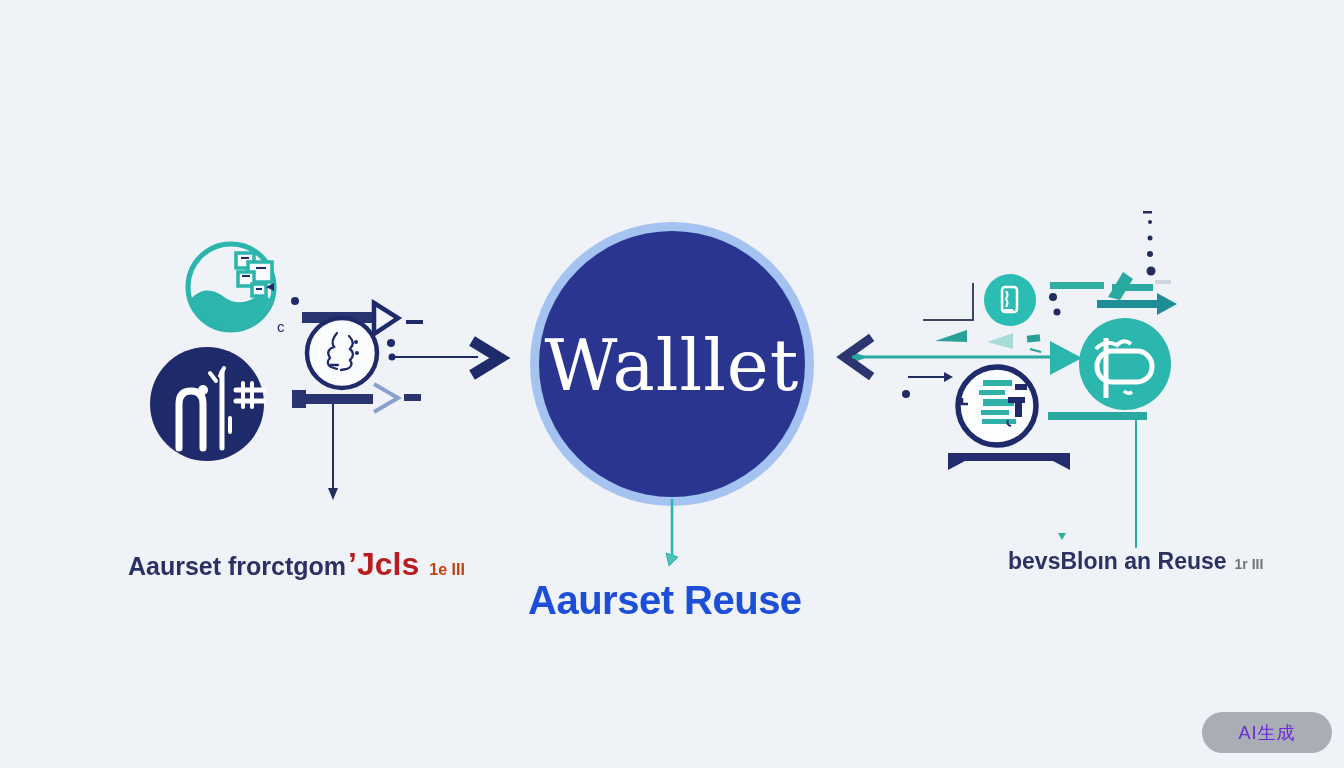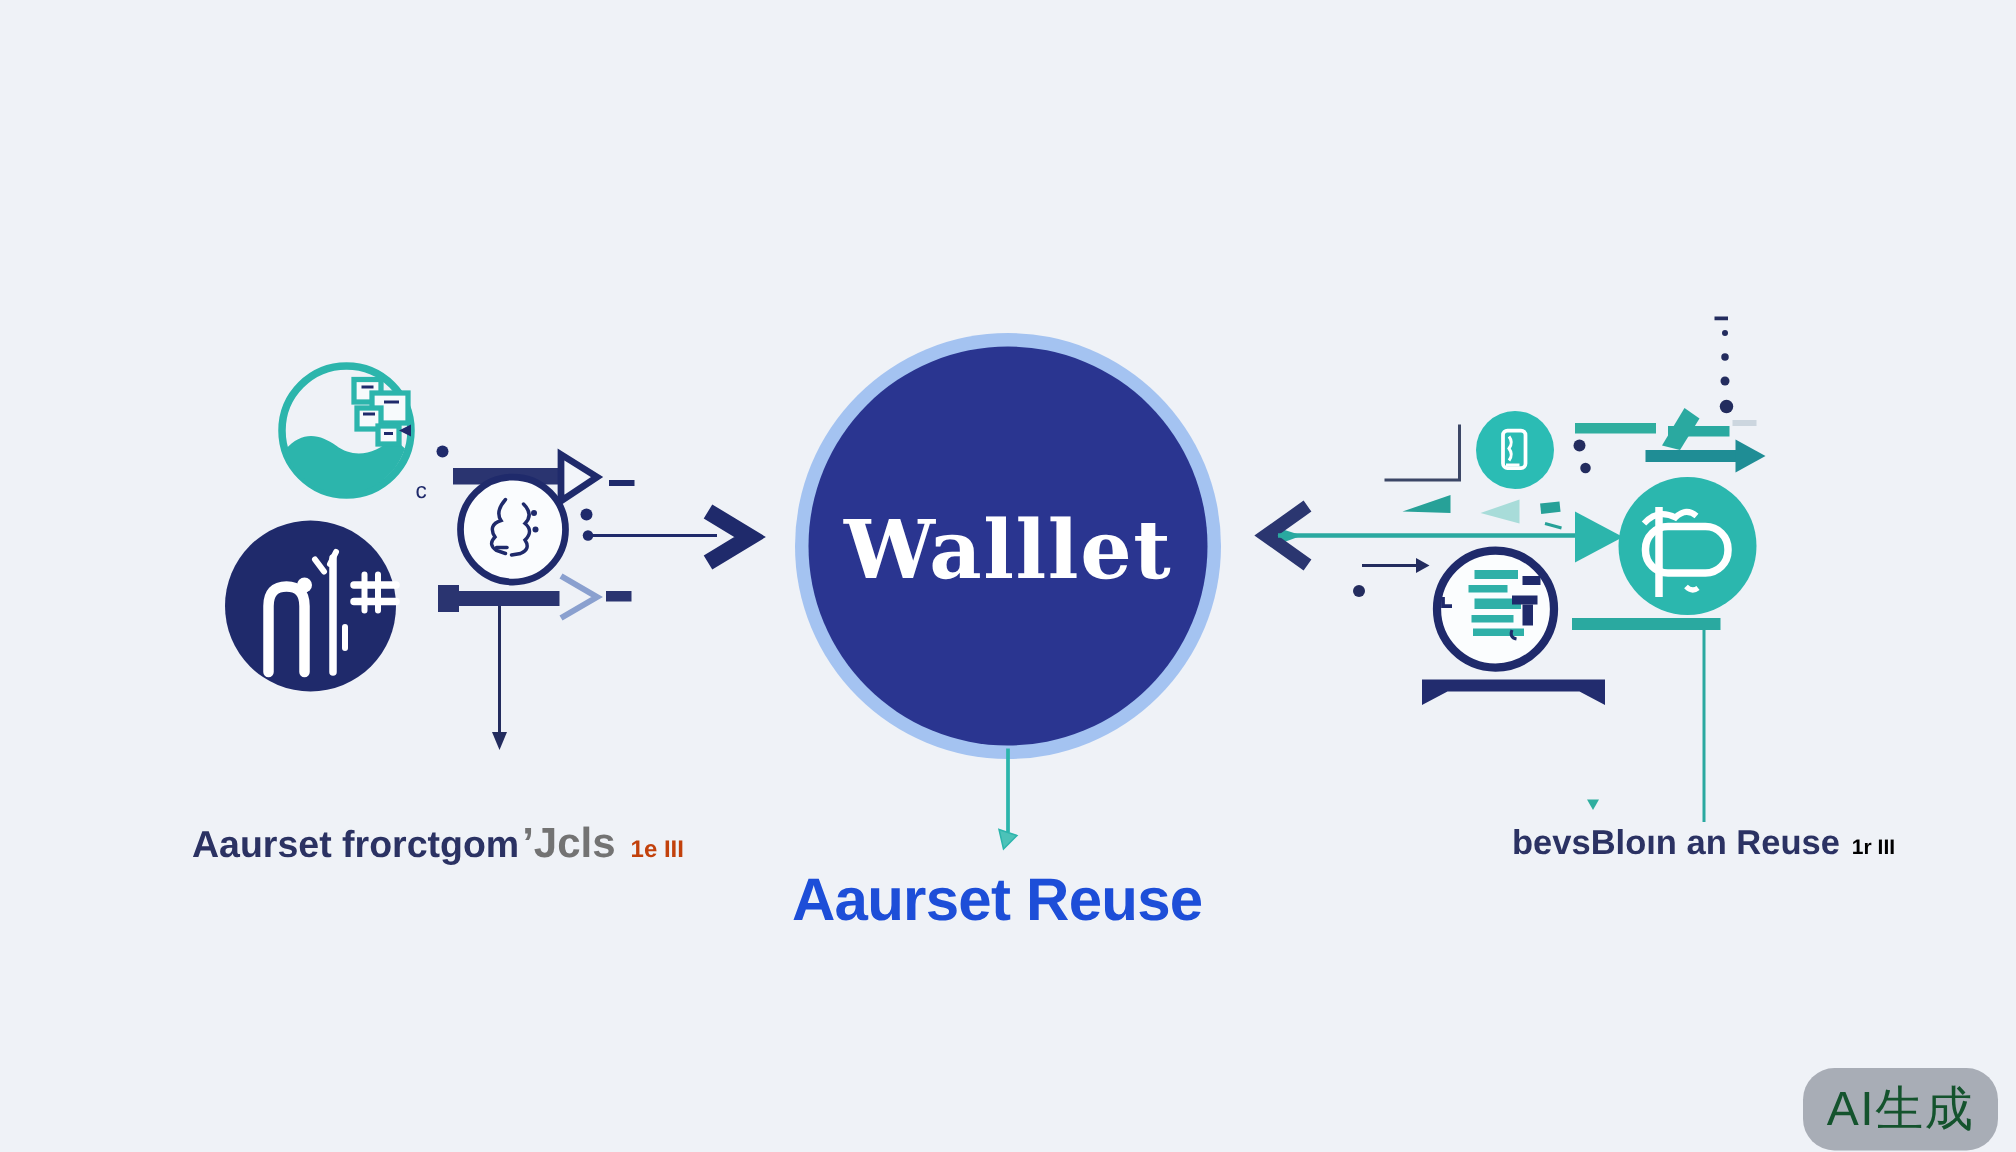--- a/index.html
+++ b/index.html
@@ -4,37 +4,37 @@
 <style>
   html,body{margin:0;padding:0;background:#dfe3ea;}
   .stage{
     position:relative;width:1344px;height:768px;overflow:hidden;
     background:#eff2f7;font-family:"Liberation Sans",sans-serif;
   }
   svg.layer{position:absolute;left:0;top:0;}
   .wallet-label{
     position:absolute;left:532px;top:238px;width:280px;height:255px;
     display:flex;align-items:center;justify-content:center;
-    color:#ffffff;font-family:"DejaVu Serif",serif;font-weight:bold;
-    font-size:54px;letter-spacing:1px;
+    color:#ffffff;font-family:"DejaVu Serif",serif;font-weight:normal;
+    font-size:71px;letter-spacing:1px;
   }
   .caption{position:absolute;font-weight:bold;color:#2b3263;white-space:nowrap;}
   .caption-left{left:128px;top:546px;font-size:25px;}
   .caption-right{left:1008px;top:548px;font-size:23px;}
   .caption-center{
     left:528px;top:578px;font-size:40px;color:#1d4ed8;letter-spacing:-0.5px;
   }
-  .faint{color:#737373;font-size:28px;margin-left:2px;}
+  .faint{color:#b91c1c;font-size:32px;margin-left:2px;}
   .faint2{color:#c2410c;font-size:16px;margin-left:10px;}
-  .faint2r{color:#000000;font-size:14px;margin-left:8px;}
+  .faint2r{color:#737373;font-size:14px;margin-left:8px;}
   .watermark{
-    position:absolute;left:1202px;top:712px;width:130px;height:55px;
+    position:absolute;left:1202px;top:712px;width:130px;height:41px;
     border-radius:21px;background:rgba(153,158,167,0.82);
     display:flex;align-items:center;justify-content:center;
-    color:#14532d;font-size:32px;letter-spacing:1px;
+    color:#6d28d9;font-size:18px;letter-spacing:1px;
   }
 </style>
 </head>
 <body>
 
 <div class="stage">
 
   <svg class="layer" width="1344" height="768" viewBox="0 0 1344 768">
 
     <g>

